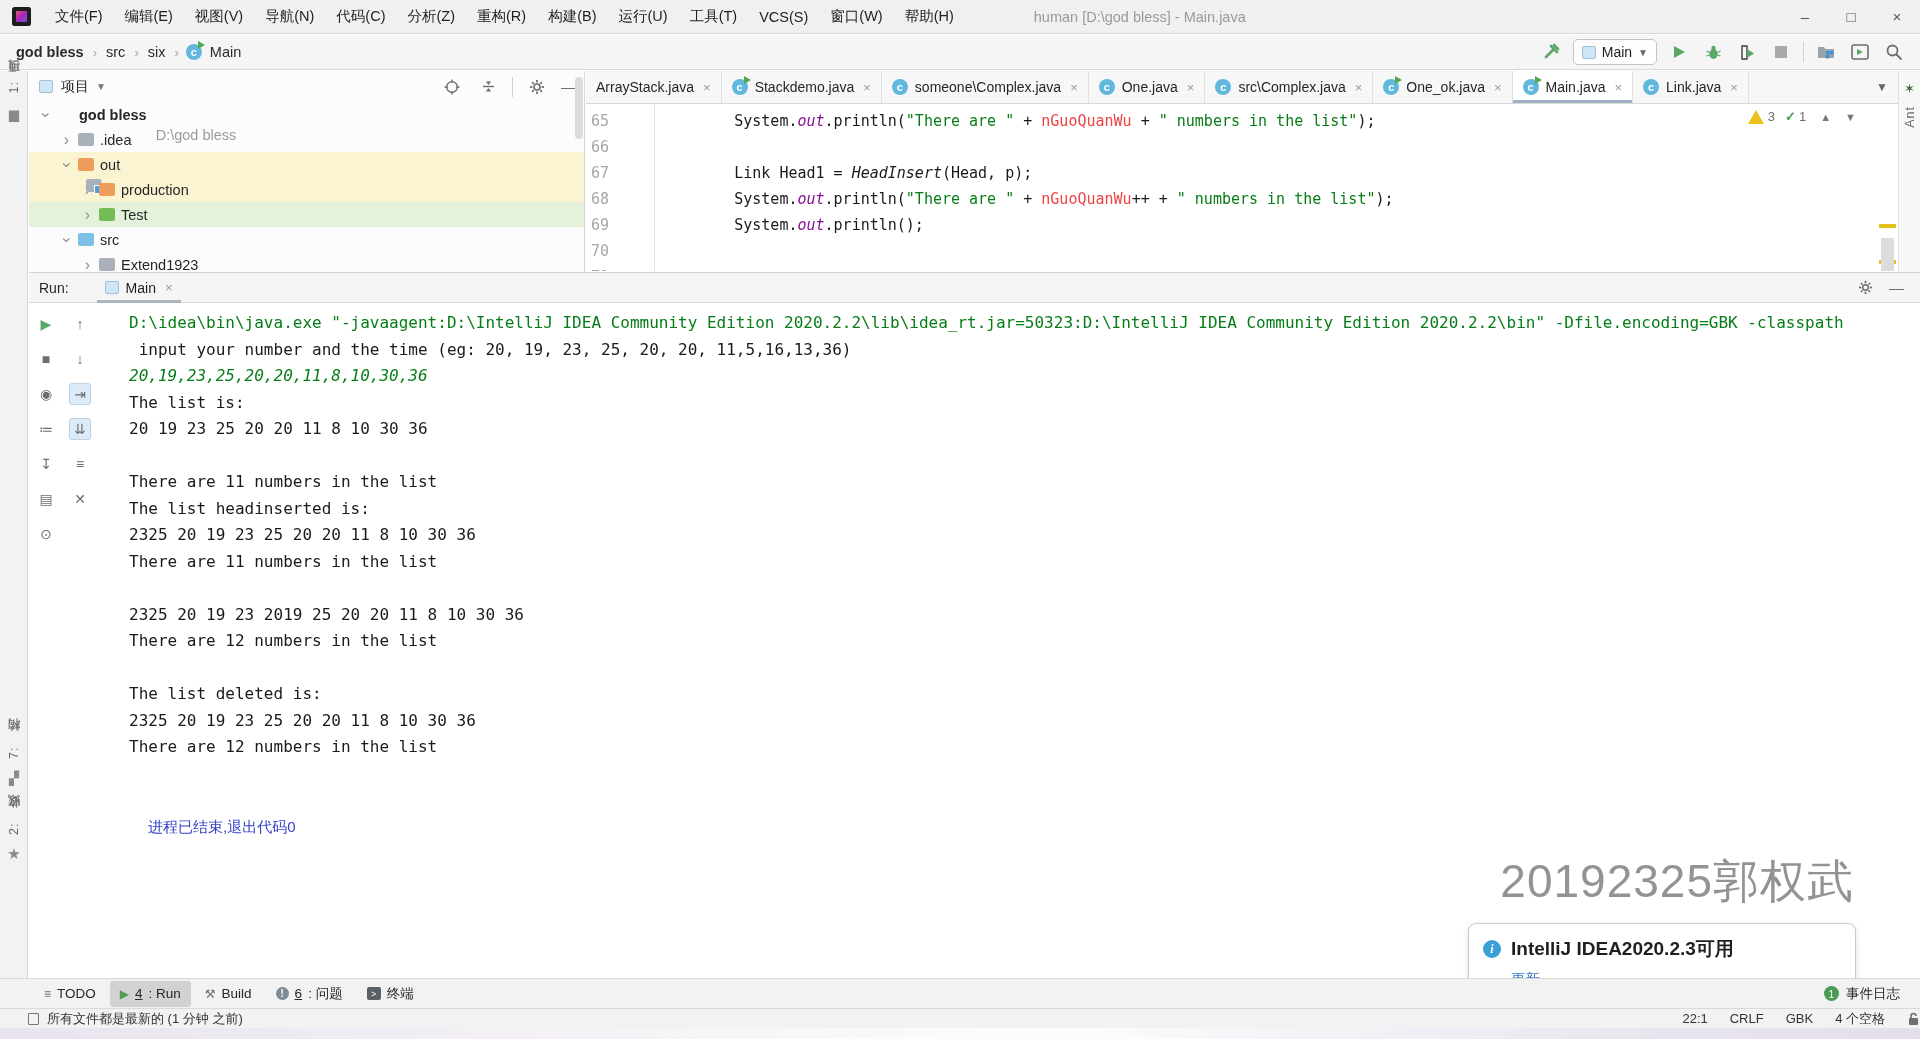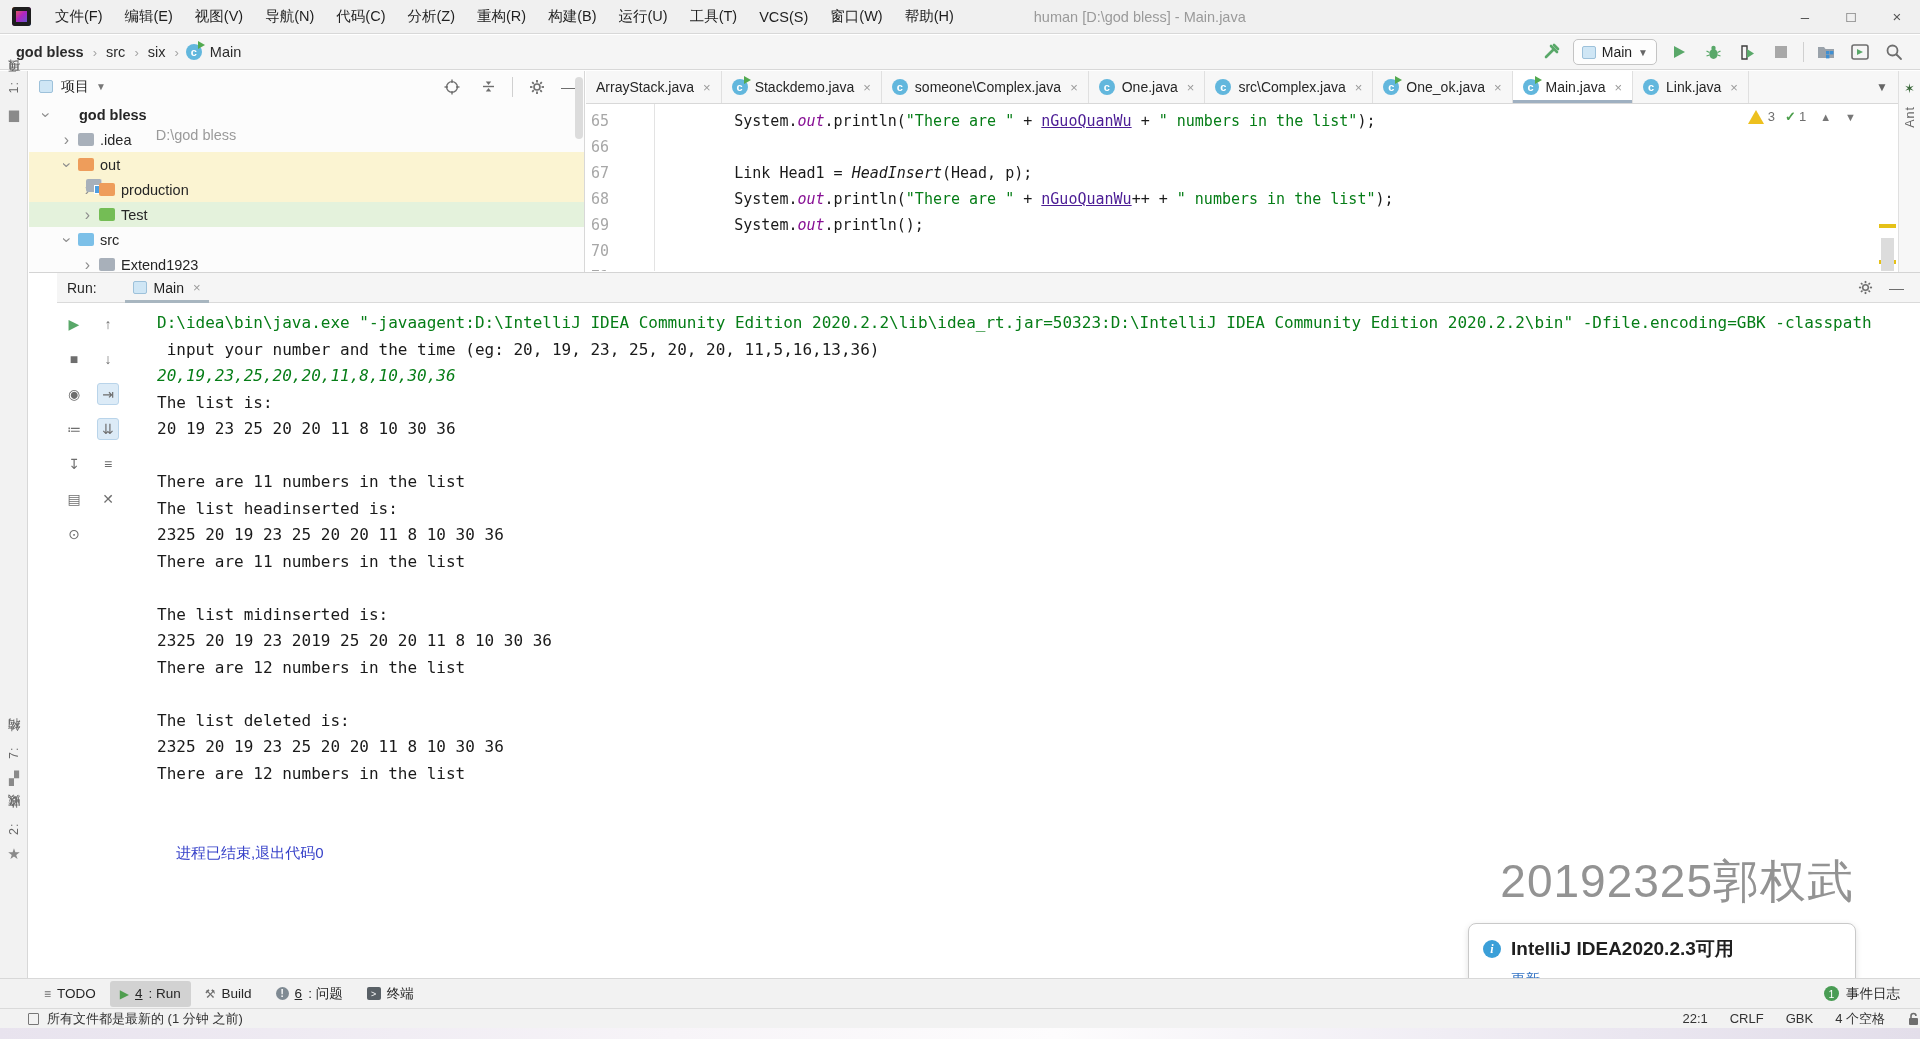--- a/index.html
+++ b/index.html
@@ -72,31 +72,31 @@
   .cls-icon.run::after { content:""; position:absolute; right:-3px; top:-3px; width:0; height:0; border-left:7px solid #52a94f; border-top:4px solid transparent; border-bottom:4px solid transparent; }
   .editor-content { position:relative; height:167px; overflow:hidden; font-family:"DejaVu Sans Mono","Liberation Mono",monospace; font-size:15px; }
   .editor-content::before { content:""; position:absolute; left:68px; top:0; bottom:0; width:1px; background:#e3e3e3; }
   .code-area { padding-top:4px; }
   .code-row { height:26px; line-height:26px; display:flex; white-space:pre; }
   .lno { width:68px; padding-left:5px; color:#a7a7a7; flex:none; }
   .ctext { padding-left:8px; }
   .seg-p { color:#1a1a1a; }
   .seg-s { color:#067d17; }
   .seg-f { color:#871094; font-style:italic; }
-  .seg-v { color:#4c1d95; text-decoration:underline; }
+  .seg-v { color:#ef4444; }
   .seg-m { color:#1a1a1a; font-style:italic; }
   .ed-widget { position:absolute; top:5px; right:42px; display:flex; align-items:center; gap:10px; font-size:13px; color:#6e6e6e; font-family:"Liberation Sans",sans-serif; }
   .warn-tri { width:0; height:0; border-left:8px solid transparent; border-right:8px solid transparent; border-bottom:14px solid #edc01e; display:inline-block; margin-right:4px; }
   .ok-check { color:#4b9e4b; font-weight:bold; margin-right:3px; }
   .ed-chev { color:#777; font-size:11px; margin-left:4px; }
   .ed-thumb { position:absolute; right:4px; top:134px; width:13px; height:44px; background:#dcdcdc; }
   .ed-mark { position:absolute; right:2px; width:17px; height:4px; background:#e5c117; }
 
   
-  .runpanel { position:absolute; left:29px; top:272px; width:1891px; height:706px; background:#fff; border-top:1px solid #d4d4d4;padding-left:28px; }
+  .runpanel { position:absolute; left:29px; top:272px; width:1891px; height:706px; background:#fff; border-top:1px solid #d4d4d4; }
   .run-header { height:30px; background:#f5f5f5; border-bottom:1px solid #dadada; display:flex; align-items:center; font-size:14px; }
   .run-label { margin-left:10px; color:#262626; }
   .run-tab { display:flex; align-items:center; gap:7px; margin-left:28px; height:30px; padding:0 8px; position:relative; }
   .run-tab::after { content:""; position:absolute; left:0; right:0; bottom:0; height:3px; background:#a8b6c0; }
   .run-actions { margin-left:auto; display:flex; align-items:center; gap:16px; padding-right:16px; color:#6e6e6e; }
   .run-body { position:relative; display:flex; height:675px; }
   .run-tools { width:100px; flex:none; display:flex; padding-top:8px; }
   .rt-col { width:34px; display:flex; flex-direction:column; align-items:center; gap:13px; padding-top:2px; }
   .rt-icon { width:22px; height:22px; display:flex; align-items:center; justify-content:center; font-size:14px; color:#6e6e6e; border-radius:3px; }
   .rt-icon.green { color:#59a869; }
@@ -477,21 +477,20 @@
           <div class="console-line out"> input your number and the time (eg: 20, 19, 23, 25, 20, 20, 11,5,16,13,36)</div>
           <div class="console-line in">20,19,23,25,20,20,11,8,10,30,36</div>
           <div class="console-line out">The list is:</div>
           <div class="console-line out">20 19 23 25 20 20 11 8 10 30 36</div>
           <div class="console-line out"> </div>
           <div class="console-line out">There are 11 numbers in the list</div>
           <div class="console-line out">The list headinserted is:</div>
           <div class="console-line out">2325 20 19 23 25 20 20 11 8 10 30 36</div>
           <div class="console-line out">There are 11 numbers in the list</div>
           <div class="console-line out"> </div>
-          <div class="console-line out">The list midinserted is:</div>
           <div class="console-line out">2325 20 19 23 2019 25 20 20 11 8 10 30 36</div>
           <div class="console-line out">There are 12 numbers in the list</div>
           <div class="console-line out"> </div>
           <div class="console-line out">The list deleted is:</div>
           <div class="console-line out">2325 20 19 23 25 20 20 11 8 10 30 36</div>
           <div class="console-line out">There are 12 numbers in the list</div>
           <div class="console-line out"> </div>
           <div class="console-line out"> </div>
           <div class="console-line sys">进程已结束,退出代码0</div>
         </div>

